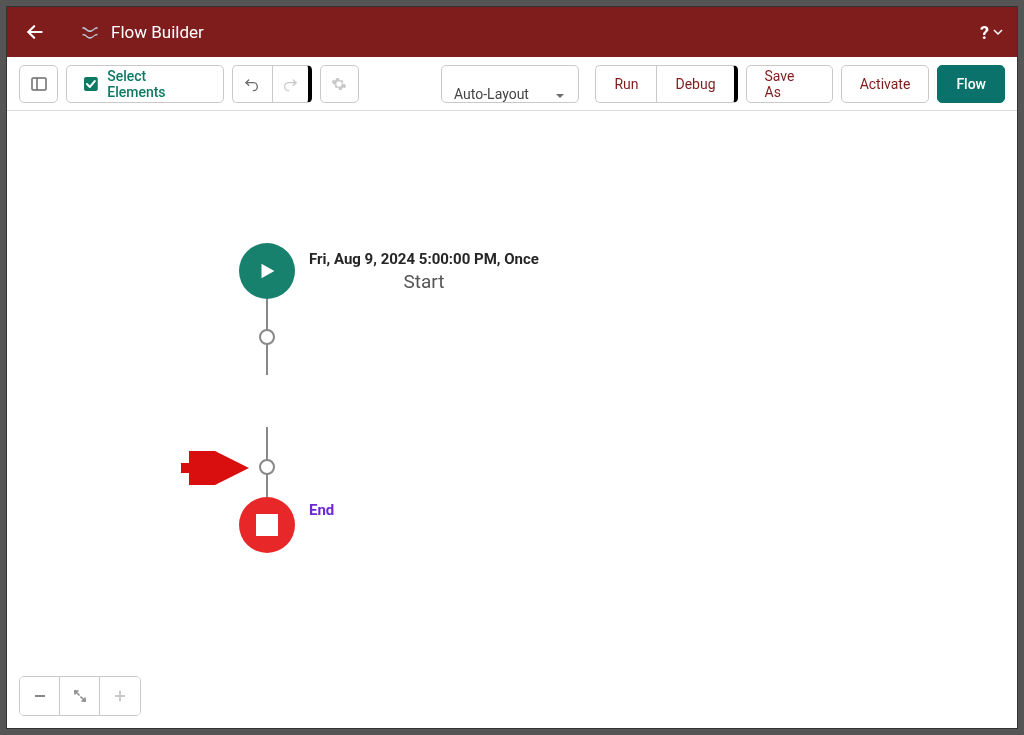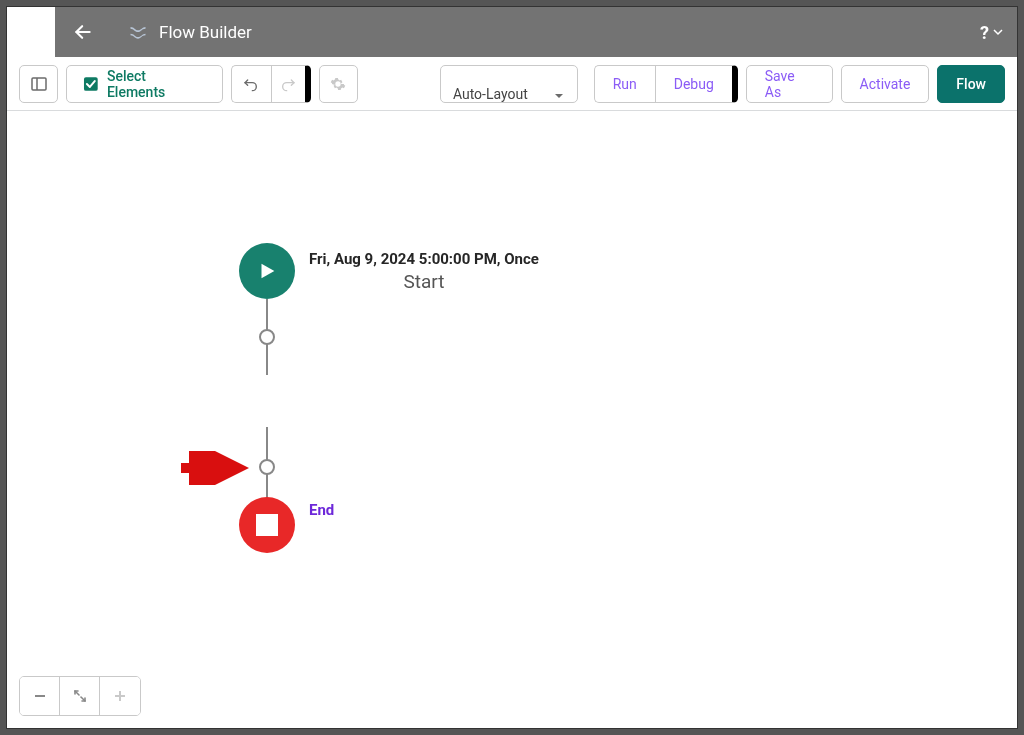--- a/index.html
+++ b/index.html
@@ -12,27 +12,26 @@
   }
   .window {
     position: absolute;
     top: 6px; left: 6px; right: 6px; bottom: 6px;
     background: #fff;
     display: flex;
     flex-direction: column;
     border: 1px solid #333;
   }
   .header {
-    background: #737373;
+    background: #7f1d1d;
     height: 50px;
     display: flex;
     align-items: center;
     padding: 0 14px;
     color: #fff;
-    margin-left: 48px;
   }
   .header .back {
     width: 28px; height: 28px;
     display: flex; align-items: center; justify-content: center;
     cursor: pointer;
   }
   .header .flow-icon {
     margin-left: 30px;
     width: 22px; height: 22px;
     display: flex; align-items: center; justify-content: center;
@@ -72,27 +71,27 @@
     font-size: 14px;
   }
   .btn.square { width: 40px; }
   .btn.select-elements {
     color: #0e7a63;
     font-weight: 500;
     padding: 0 16px;
     gap: 8px;
   }
   .btn.disabled {
-    color: #8b5cf6;
+    color: #7f1d1d;
     cursor: default;
   }
   .btn-group { display: flex; }
   .btn-group .btn { border-radius: 0; border-right: none; }
   .btn-group .btn:first-child { border-radius: 5px 0 0 5px; }
-  .btn-group .btn:last-child { border-radius: 0 5px 5px 0; border-right: 6px solid #000000; }
+  .btn-group .btn:last-child { border-radius: 0 5px 5px 0; border-right: 4px solid #000000; }
   .layout-select {
     margin-left: 74px;
     width: 140px;
     padding: 0 12px;
     justify-content: space-between;
     align-items: flex-end;
   }
   .toolbar .spacer { flex: 1; }
   .action-btn {
     padding: 0 18px;

